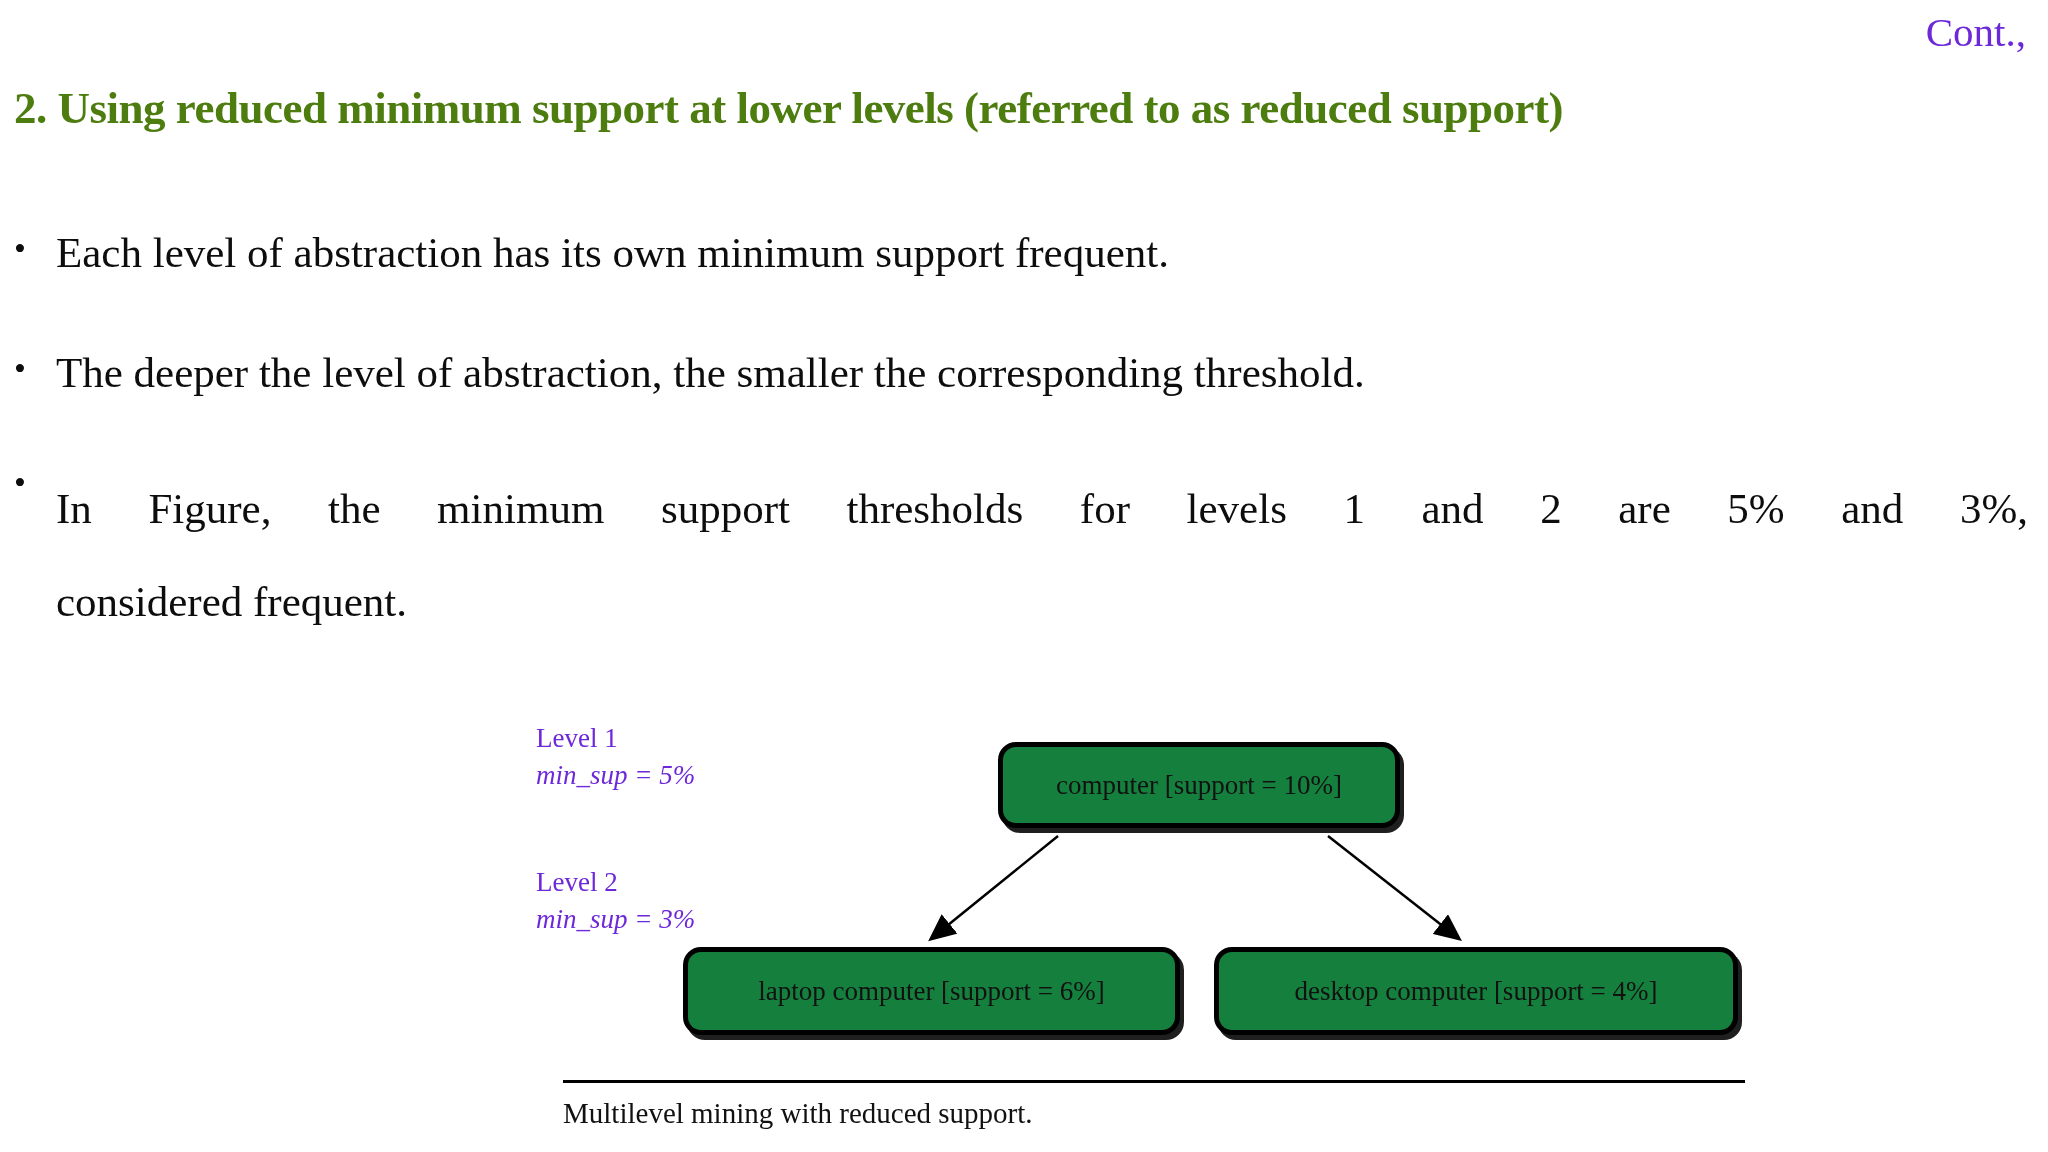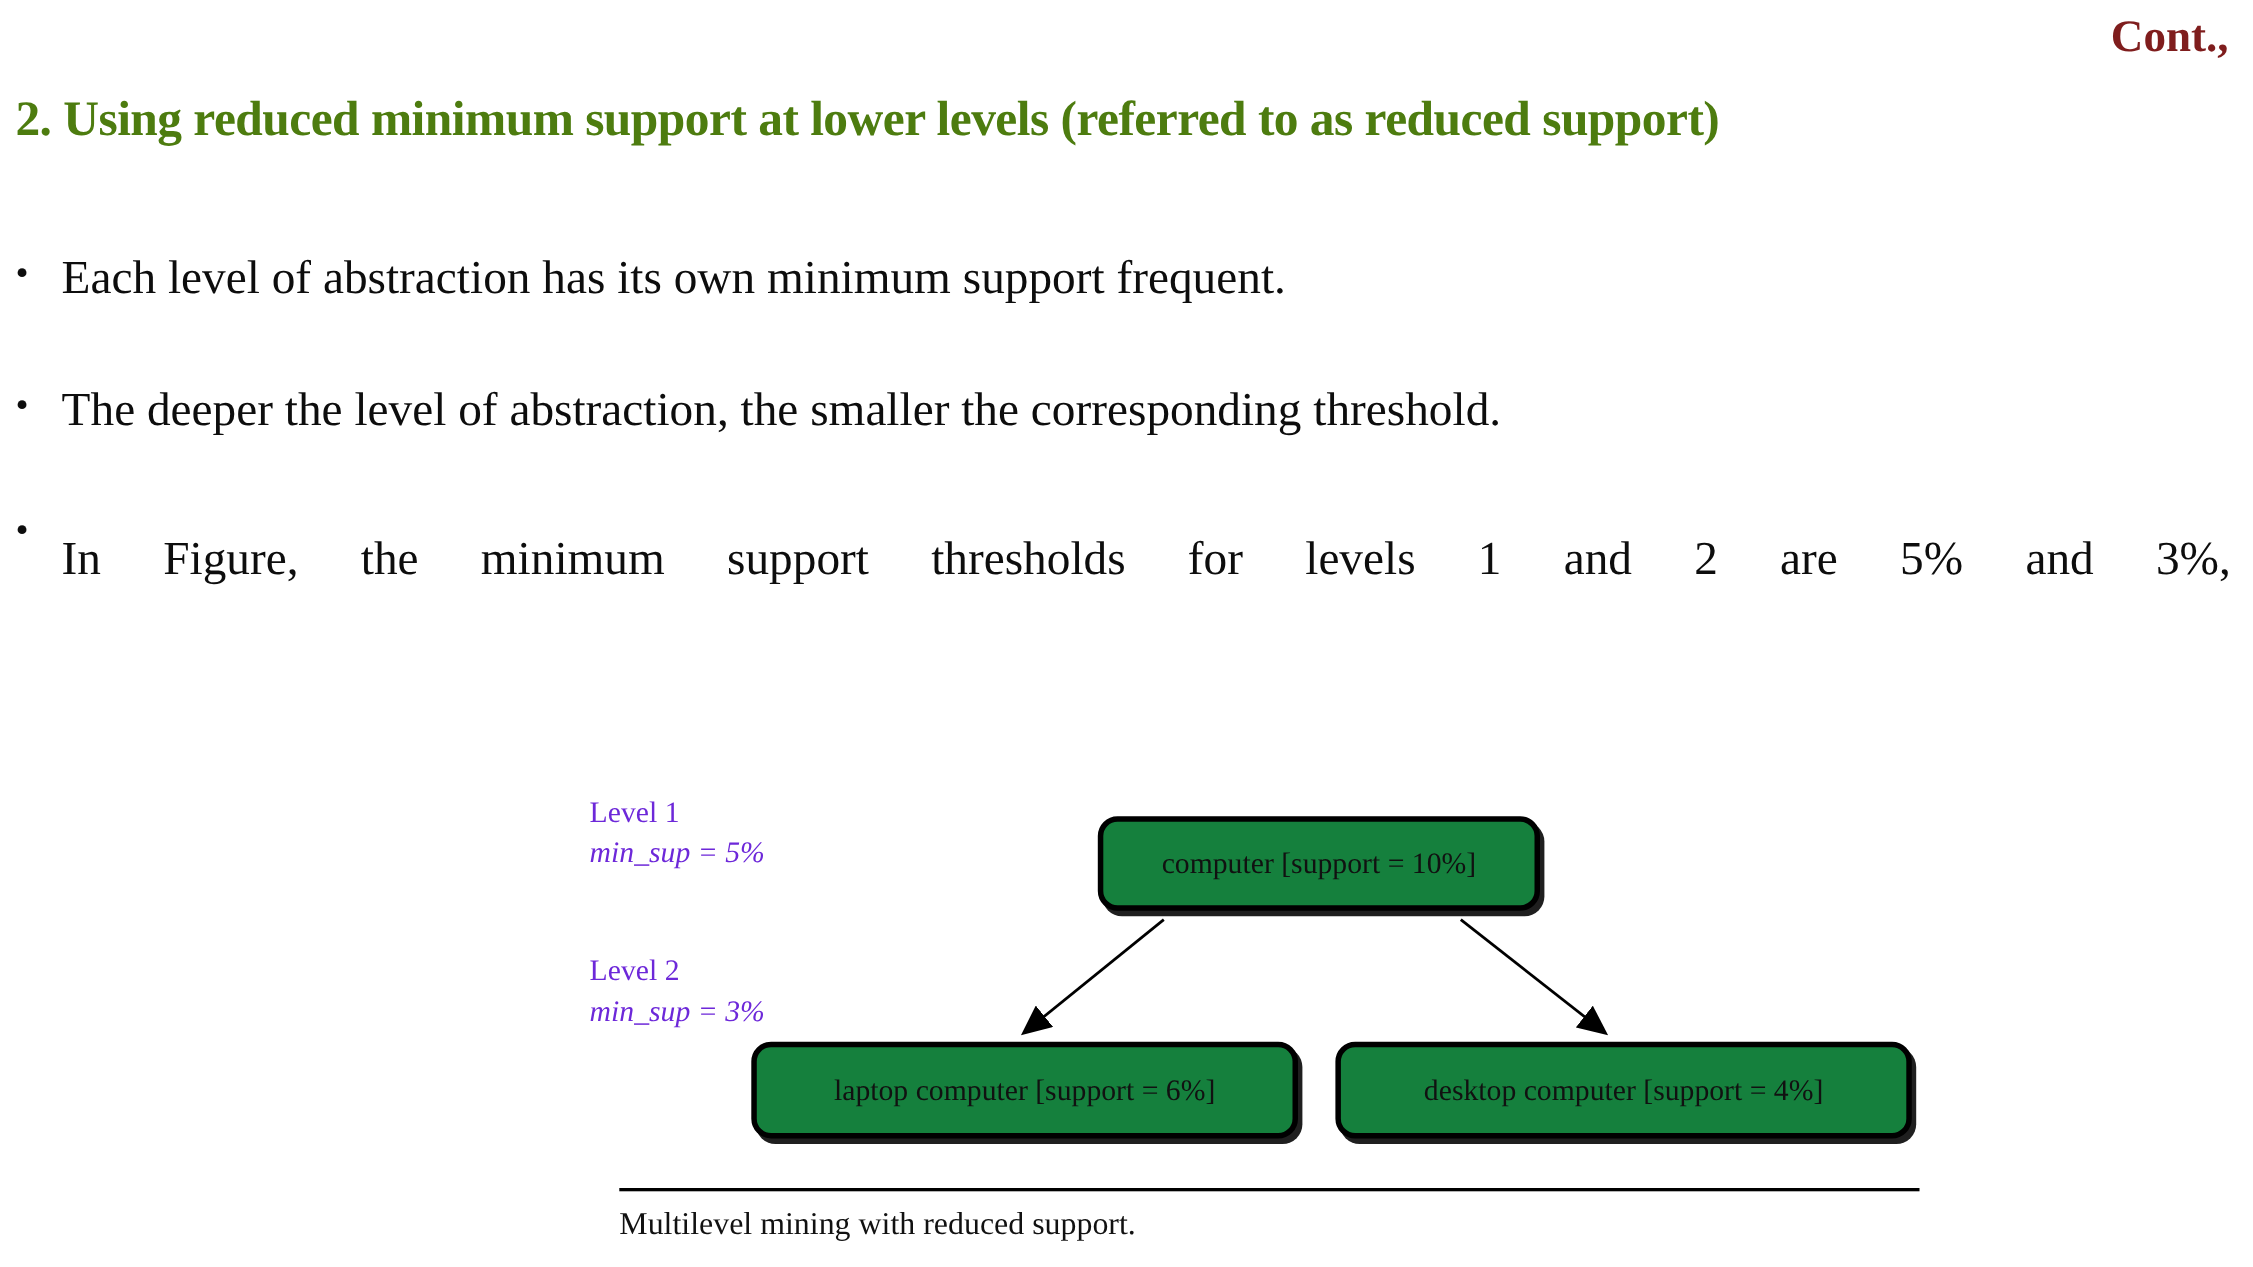--- a/index.html
+++ b/index.html
@@ -12,22 +12,22 @@
     font-family: "Liberation Serif", "DejaVu Serif", serif;
     color: #0d0d0d;
     overflow: hidden;
   }
 
   .cont {
     position: absolute;
     top: 8px;
     right: 22px;
     font-size: 41px;
-    font-weight: bold;
-    color: #7f1d1d;
+    font-weight: normal;
+    color: #6d28d9;
   }
 
   .slide-title {
     position: absolute;
     top: 82px;
     left: 14px;
     width: 1990px;
     font-size: 45px;
     font-weight: bold;
     color: #4d7c0f;
@@ -132,20 +132,21 @@
 
 <div class="bullet-row" id="bullet-2">
   <span class="marker">•</span>
   <span class="btext">The deeper the level of abstraction, the smaller the corresponding threshold.</span>
 </div>
 
 <div class="bullet-row" id="bullet-3">
   <span class="marker">•</span>
   <span class="btext">
     <span class="jline" style="display:block">In Figure, the minimum support thresholds for levels 1 and 2 are 5% and 3%,</span>
+    <span class="lastline" style="display:block">considered frequent.</span>
   </span>
 </div>
 
 <div class="level-label" id="level-1-label">
   <span style="display:block">Level 1</span>
   <span class="minsup" style="display:block">min_sup = 5%</span>
 </div>
 
 <div class="level-label" id="level-2-label">
   <span style="display:block">Level 2</span>

